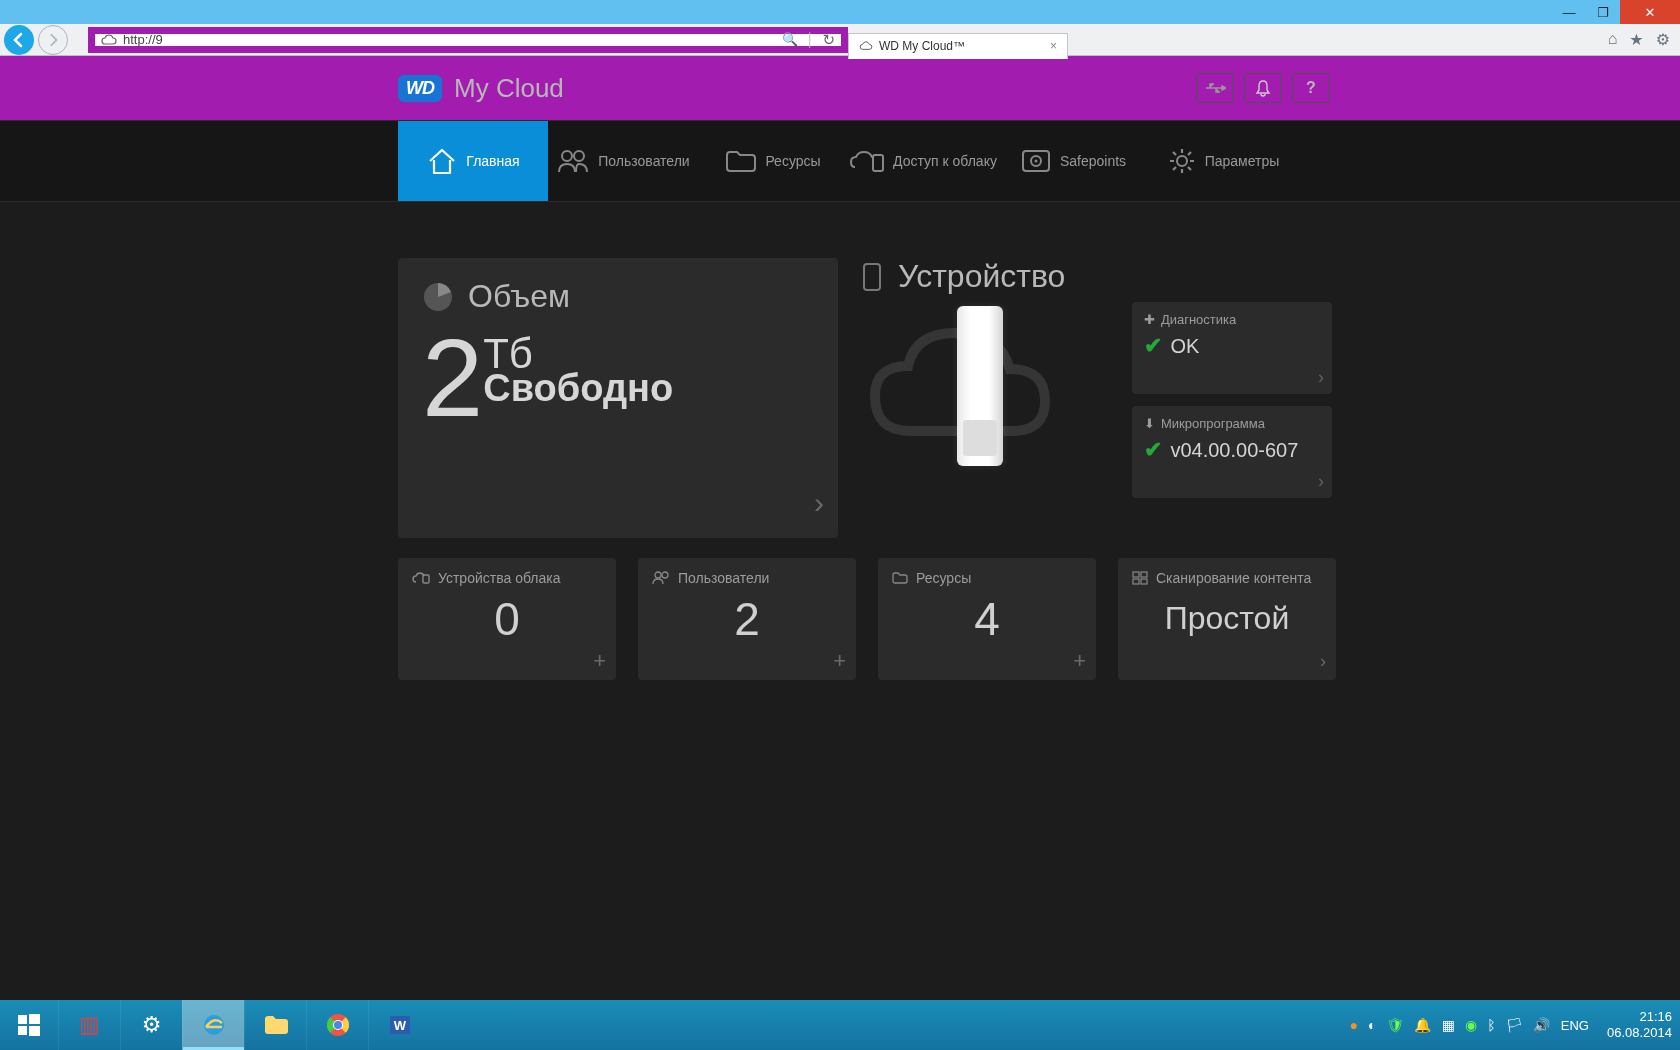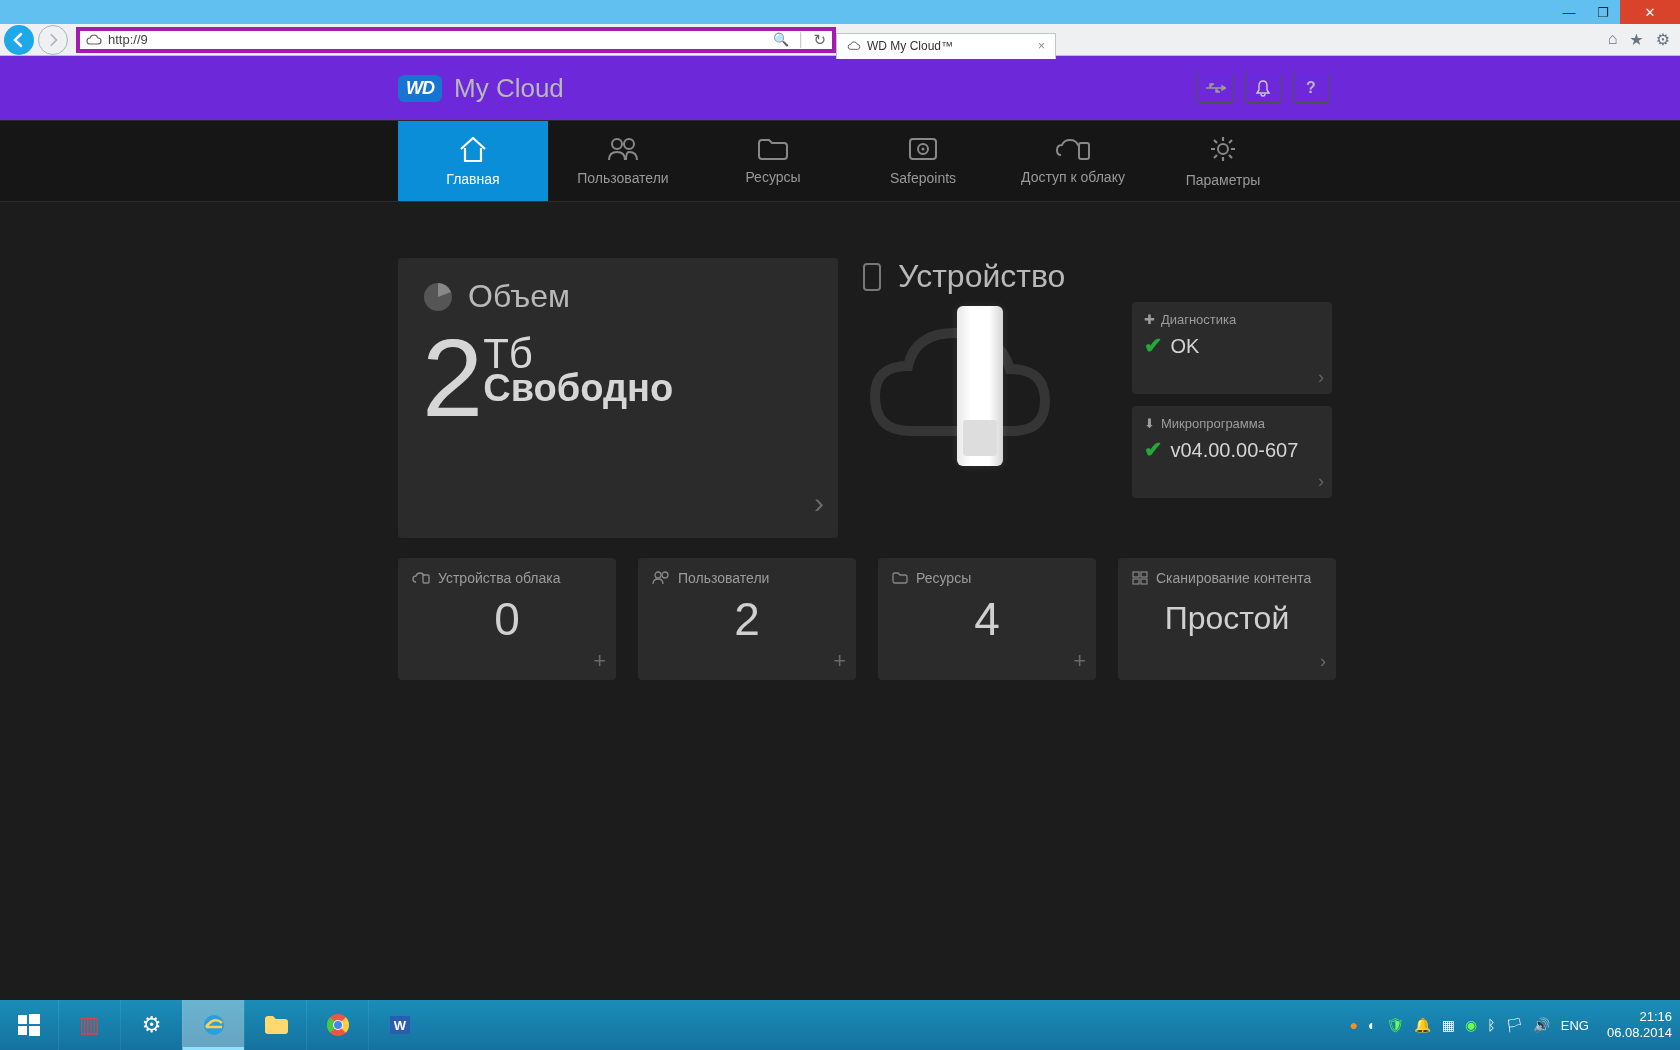--- a/index.html
+++ b/index.html
@@ -8,42 +8,42 @@
 
 .titlebar { height: 24px; background: #62c0f0; display: flex; justify-content: flex-end; }
 .winbtn { width: 34px; height: 24px; display: flex; align-items: center; justify-content: center; color: #222; font-size: 13px; }
 .winbtn.close { background: #d9432b; color: #fff; width: 60px; }
 
 
 .iebar { height: 32px; background: #eef0f2; display: flex; align-items: center; border-bottom: 1px solid #b8c0c8; }
 .navbtn { width: 30px; height: 30px; border-radius: 50%; display: flex; align-items: center; justify-content: center; margin-left: 4px; color: #fff; }
 .navbtn.back { background: #1ea8e8; }
 .navbtn.fwd { background: transparent; border: 1px solid #a8b4be; color: #a8b4be; }
-.addrbox { flex: 0 0 760px; height: 26px; background: #fff; border: 4px solid #a21caf; margin-left: 8px; display: flex; align-items: center; padding: 0 6px; font-size: 13px; color: #444; }
+.addrbox { flex: 0 0 760px; height: 26px; background: #fff; border: 7px solid #a21caf; margin-left: 20px; display: flex; align-items: center; padding: 0 6px; font-size: 13px; color: #444; }
 .addrbox .cloudicon { margin-right: 6px; }
 .addrbox .url { flex: 1; }
 .addrbox .sep { color: #bbb; margin: 0 8px; }
 .tabstrip { display: flex; align-items: flex-end; margin-left: 0; height: 32px; }
 .tab { height: 26px; background: #fff; border: 1px solid #c0c6cc; border-bottom: 1px solid #fff; display: flex; align-items: center; padding: 0 10px; font-size: 12px; color: #333; width: 220px; transform: translateY(3px); }
 .tab .cloudicon { margin-right: 6px; }
 .tab .x { margin-left: auto; color: #888; }
 .ieright { margin-left: auto; display: flex; gap: 12px; padding-right: 10px; color: #6a7480; }
 
 
 .page { background: #1c1c1c; height: calc(1050px - 24px - 32px - 50px); overflow: hidden; }
-.headerbar { height: 64px; background: #6d28d9; display: flex; align-items: center; }
+.headerbar { height: 64px; background: #a21caf; display: flex; align-items: center; }
 .brand { display: flex; align-items: center; gap: 12px; margin-left: 398px; }
 .wdlogo { background: #1874d2; color: #fff; font-weight: bold; border-radius: 6px; padding: 3px 8px; font-size: 18px; font-style: italic; letter-spacing: -1px; }
 .brandtxt { color: #b8b8b8; font-size: 26px; font-weight: 300; }
 .hdractions { margin-left: auto; margin-right: 350px; display: flex; gap: 10px; }
 .hdrbtn { width: 38px; height: 30px; border: 1px solid #505050; border-radius: 4px; display: flex; align-items: center; justify-content: center; color: #b8b8b8; font-size: 16px; }
 
 
 .navtabs { height: 82px; background: #161616; border-top: 1px solid #2b2b2b; border-bottom: 1px solid #2b2b2b; display: flex; padding-left: 398px; }
-.navtab { width: 150px; display: flex; flex-direction: column; align-items: center; justify-content: center; gap: 8px; color: #999; font-size: 14px; cursor: pointer; }
+.navtab { width: 150px; display: flex; align-items: center; justify-content: center; gap: 8px; color: #999; font-size: 14px; cursor: pointer; }
 .navtab.active { background: #0a8ed8; color: #fff; }
 .navtab .ico { font-size: 28px; }
 
 
 .dash { padding: 56px 0 0 398px; width: 1340px; }
 .row { display: flex; gap: 22px; }
 .card { background: #2b2b2b; border-radius: 4px; position: relative; }
 .card.large { width: 440px; height: 280px; padding: 20px 24px; }
 .card.large .title { color: #b8b8b8; font-size: 32px; font-weight: 300; display: flex; align-items: center; gap: 14px; }
 .piechart { width: 32px; height: 32px; }
@@ -182,36 +182,36 @@
     <div class="navtab">
       <span class="ico">
         <svg width="32" height="24" viewBox="0 0 32 24">
             <path d="M2 6 Q2 3 5 3 H12 L15 6 H27 Q30 6 30 9 V19 Q30 22 27 22 H5 Q2 22 2 19 Z" stroke="#888" stroke-width="2" fill="none"></path>
           </svg>
       </span>
       <span>Ресурсы</span>
     </div>
     <div class="navtab">
       <span class="ico">
+        <svg width="36" height="24" viewBox="0 0 36 24">
+            <path d="M6 18 Q2 18 2 13 Q2 8 7 8 Q9 3 15 3 Q21 3 23 8 Q28 8 28 13" stroke="#888" stroke-width="2" fill="none"></path>
+            <rect x="24" y="6" width="10" height="16" rx="2" stroke="#888" stroke-width="2" fill="#161616"></rect>
+          </svg>
+      </span>
+      <span>Доступ к облаку</span>
+    </div>
+    <div class="navtab">
+      <span class="ico">
         <svg width="32" height="26" viewBox="0 0 32 26">
             <rect x="3" y="3" width="26" height="20" rx="3" stroke="#888" stroke-width="2" fill="none"></rect>
             <circle cx="16" cy="13" r="5" stroke="#888" stroke-width="2" fill="none"></circle>
             <circle cx="16" cy="13" r="1.5" fill="#888"></circle>
           </svg>
       </span>
       <span>Safepoints</span>
-    </div>
-    <div class="navtab">
-      <span class="ico">
-        <svg width="36" height="24" viewBox="0 0 36 24">
-            <path d="M6 18 Q2 18 2 13 Q2 8 7 8 Q9 3 15 3 Q21 3 23 8 Q28 8 28 13" stroke="#888" stroke-width="2" fill="none"></path>
-            <rect x="24" y="6" width="10" height="16" rx="2" stroke="#888" stroke-width="2" fill="#161616"></rect>
-          </svg>
-      </span>
-      <span>Доступ к облаку</span>
     </div>
     <div class="navtab">
       <span class="ico">
         <svg width="30" height="30" viewBox="0 0 30 30">
             <circle cx="15" cy="15" r="5" stroke="#888" stroke-width="2" fill="none"></circle>
             <path d="M15 3 V7 M15 23 V27 M3 15 H7 M23 15 H27 M6 6 L9 9 M21 21 L24 24 M24 6 L21 9 M9 21 L6 24" stroke="#888" stroke-width="2.2"></path>
           </svg>
       </span>
       <span>Параметры</span>
     </div>

